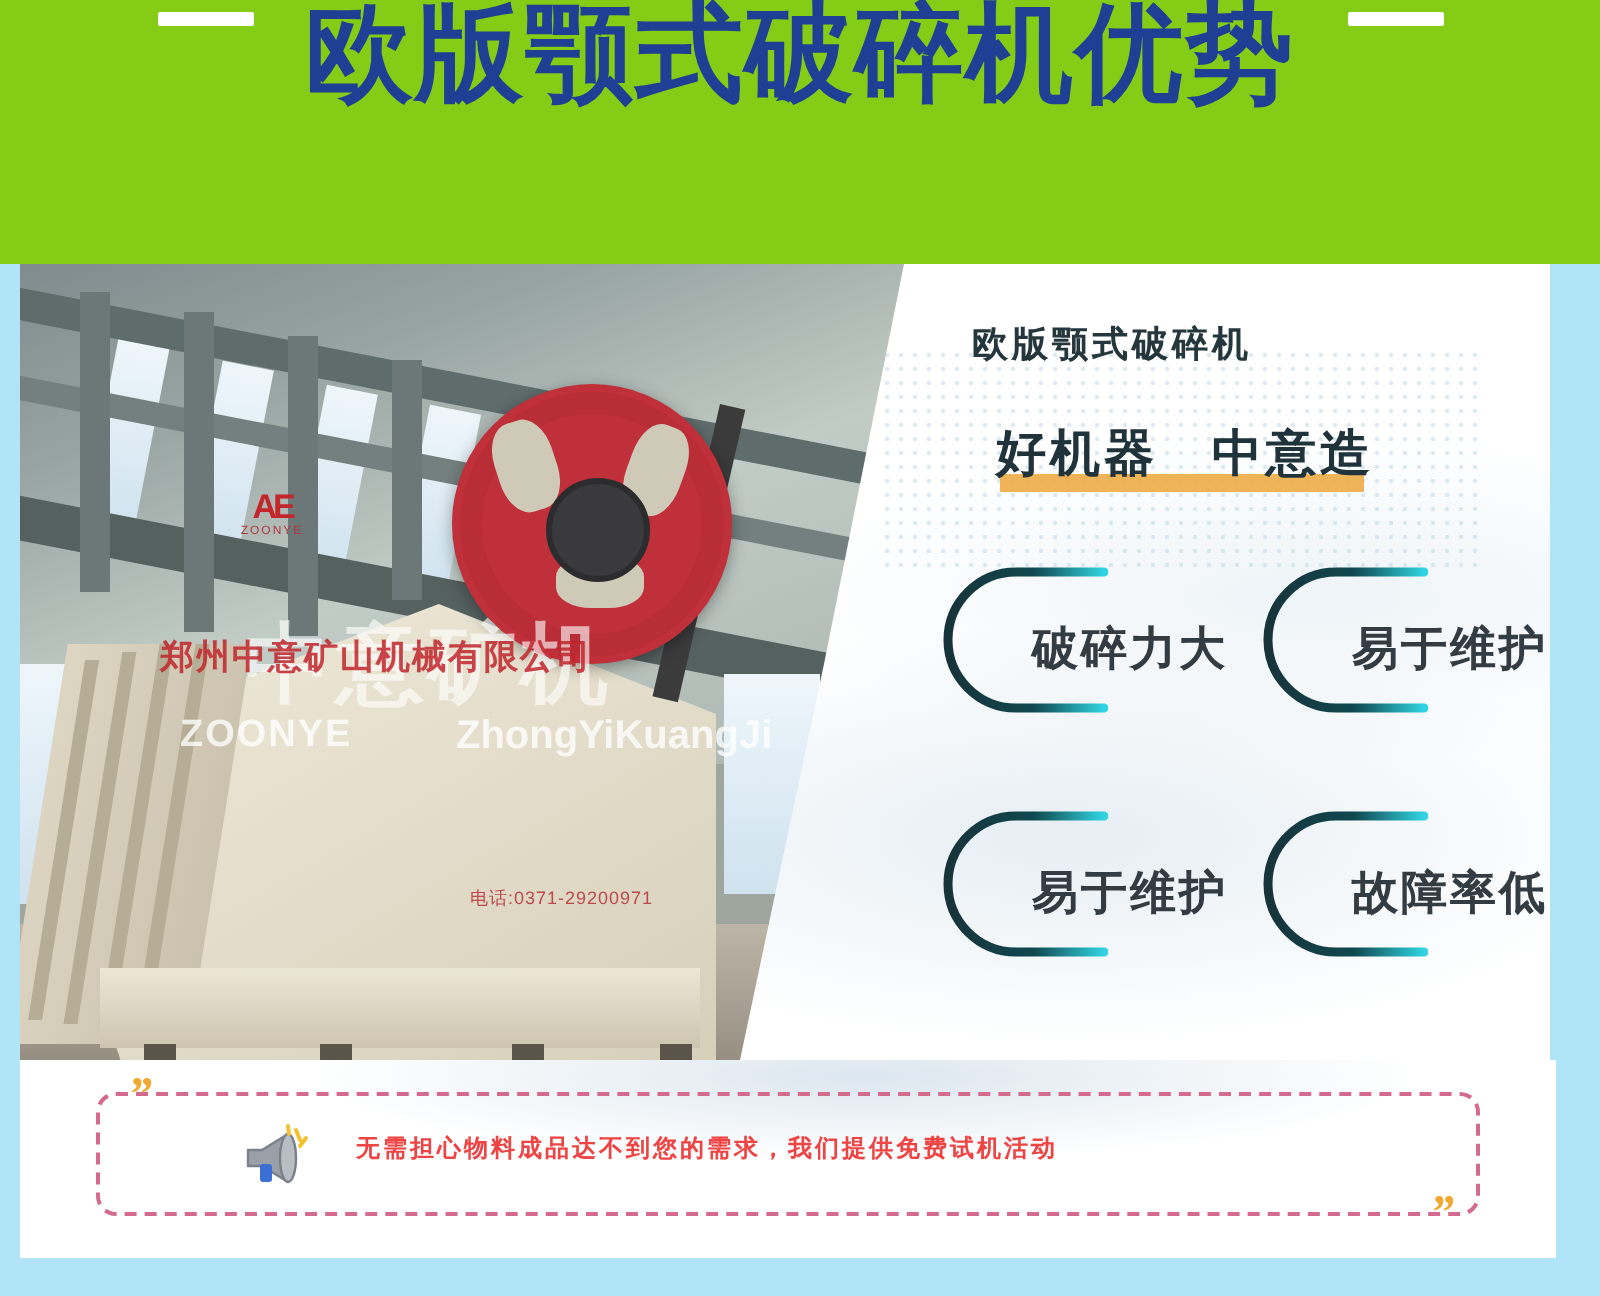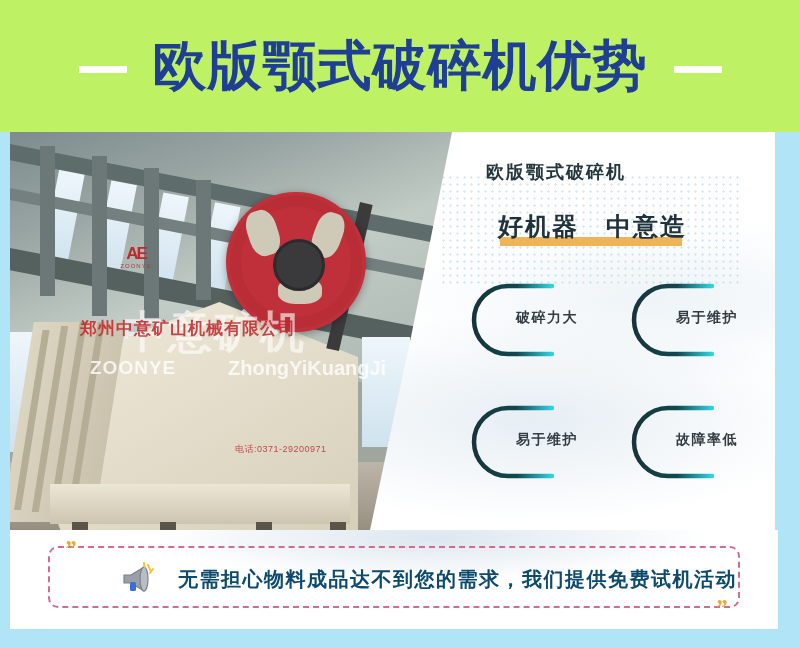--- a/index.html
+++ b/index.html
@@ -6,22 +6,22 @@
   body{
     width:800px;height:648px;overflow:hidden;
     background:#b2e4f7;
     font-family:"Liberation Sans","DejaVu Sans",sans-serif;
   }
   .page{position:relative;width:800px;height:648px;}
 
   
   .header{
     position:absolute;left:0;top:0;width:800px;height:132px;
-    background:#bef264;
-    display:flex;align-items:center;justify-content:center;gap:26px;
+    background:#84cc16;
+    display:flex;align-items:flex-start;justify-content:center;gap:26px;
   }
   .dash{
     width:48px;height:7px;background:#ffffff;border-radius:1px;flex:none;
     margin-top:6px;
   }
   .header-title{
     font-size:54px;font-weight:bold;color:#1e3f94;
     letter-spacing:1px;line-height:1;white-space:nowrap;
     font-family:"DejaVu Sans","Liberation Sans",sans-serif;
   }
@@ -152,21 +152,21 @@
     position:relative;font-size:25px;font-weight:bold;color:#20323a;
     letter-spacing:2px;white-space:nowrap;
     font-family:"DejaVu Sans","Liberation Sans",sans-serif;
   }
 
   .feat{position:absolute;width:160px;height:76px;}
   .feat .bracket{
     position:absolute;left:0;top:0;width:86px;height:76px;
   }
   .feat .ftext{
-    position:absolute;left:48px;top:27px;font-size:14px;font-weight:bold;
+    position:absolute;left:48px;top:27px;font-size:23px;font-weight:bold;
     color:#333c42;letter-spacing:1.5px;white-space:nowrap;
     font-family:"DejaVu Sans","Liberation Sans",sans-serif;
   }
   .f1{left:98px;top:150px;}
   .f2{left:258px;top:150px;}
   .f3{left:98px;top:272px;}
   .f4{left:258px;top:272px;}
 
   
   .banner-zone{
@@ -184,22 +184,22 @@
   }
   .quote{
     position:absolute;font-size:24px;font-weight:bold;color:#f0a832;
     font-style:italic;line-height:1;letter-spacing:-1px;
     font-family:"Liberation Serif",serif;
   }
   .q-tl{left:14px;top:-12px;}
   .q-br{right:12px;bottom:-13px;}
   .mega{position:absolute;left:70px;top:14px;width:40px;height:34px;}
   .banner-text{
-    position:absolute;left:128px;top:18px;font-size:20px;font-weight:bold;
-    color:#0c4a6e;letter-spacing:1.5px;white-space:nowrap;
+    position:absolute;left:128px;top:18px;font-size:12px;font-weight:bold;
+    color:#ef4444;letter-spacing:1.5px;white-space:nowrap;
     font-family:"DejaVu Sans","Liberation Sans",sans-serif;
   }
 
   .panel-edge{
     position:absolute;right:0;top:0;width:3px;height:398px;background:#b2e4f7;
   }
 </style>
 </head>
 <body>
 

